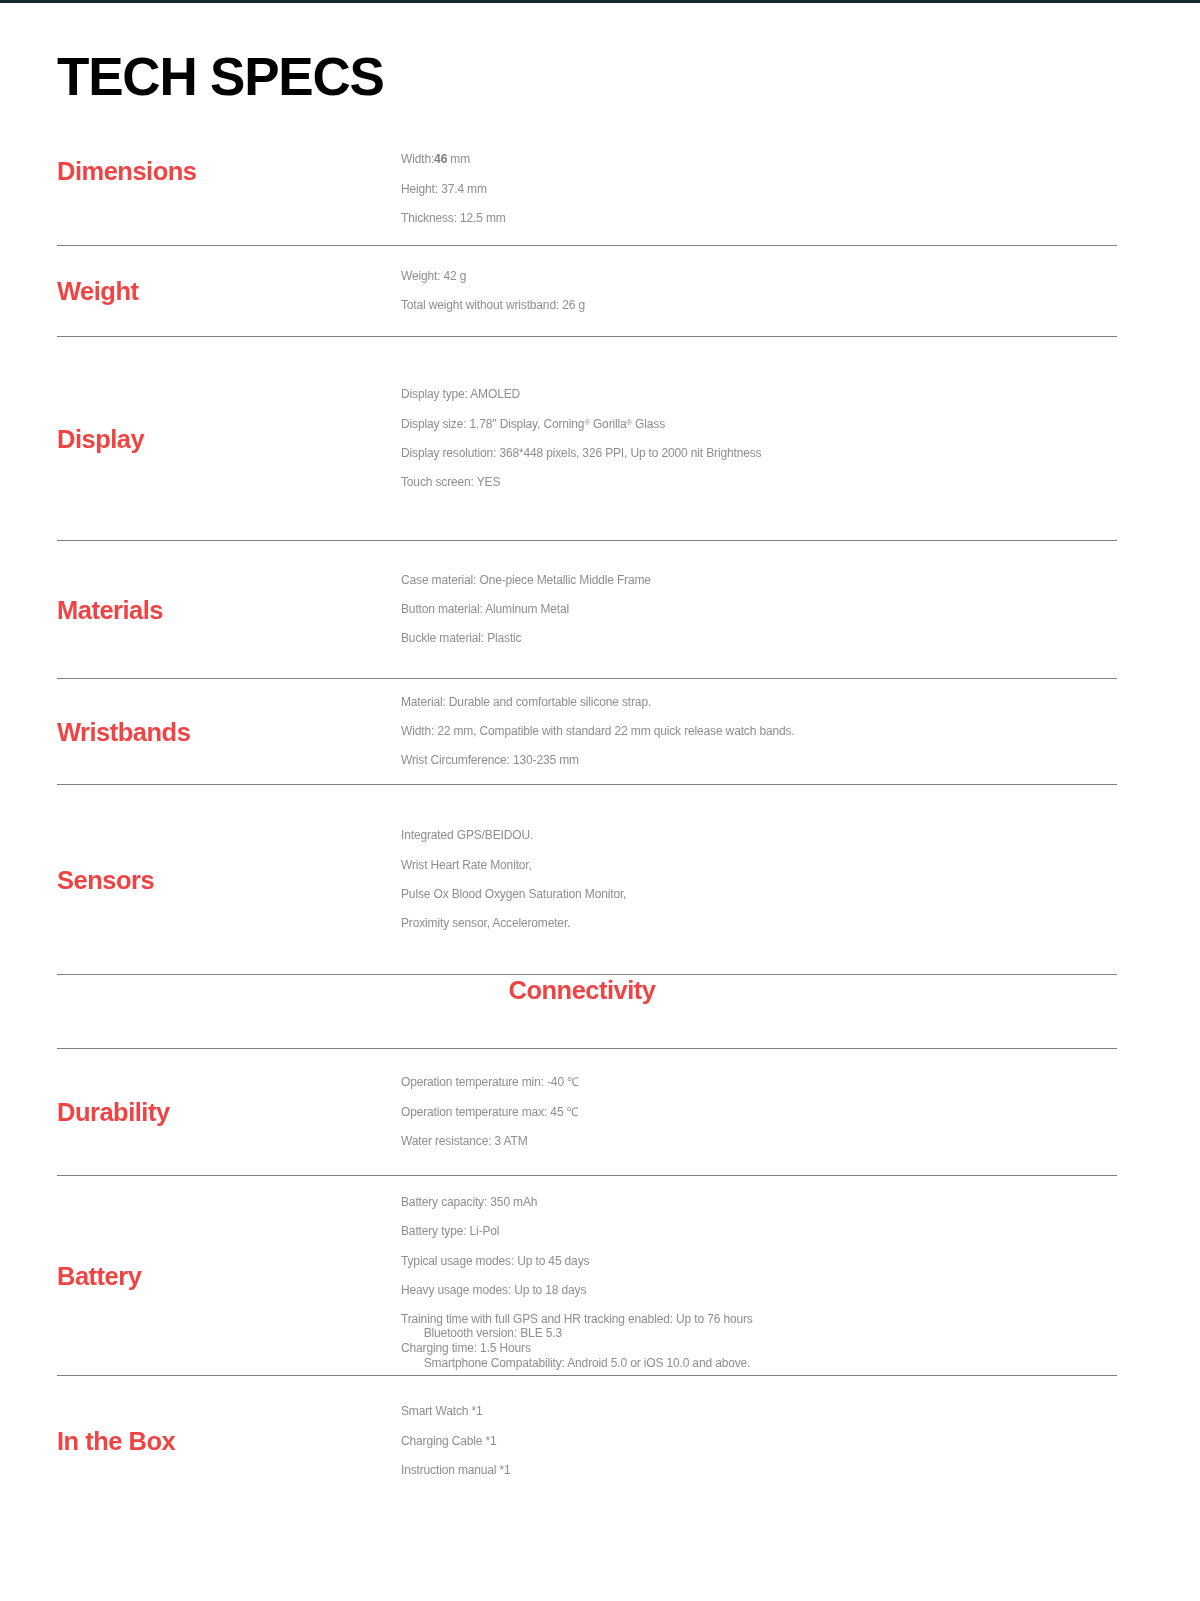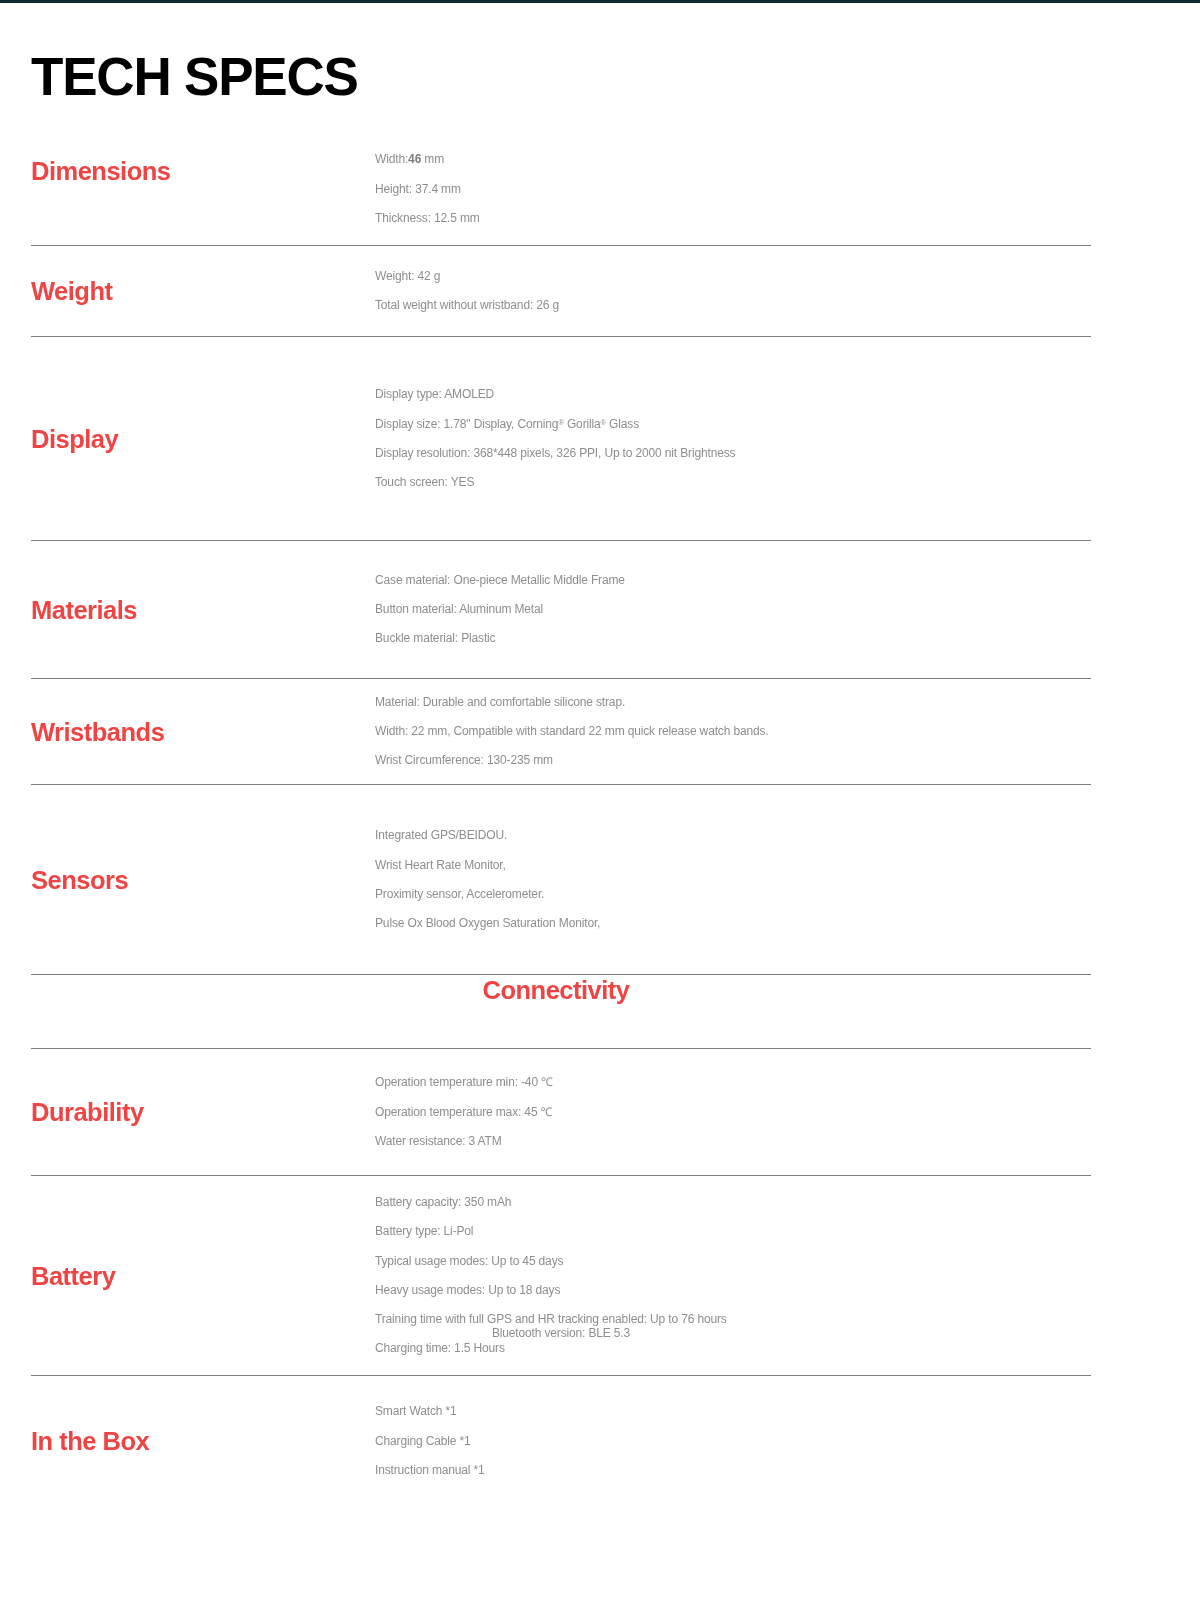--- a/index.html
+++ b/index.html
@@ -16,21 +16,21 @@
     overflow: hidden;
   }
 
   #top-bar {
     height: 3px;
     width: 100%;
     background: #102a30;
   }
 
   #page {
-    padding-left: 31px;
+    padding-left: 57px;
     padding-right: 83px;
     box-sizing: border-box;
     width: 1200px;
   }
 
   #page-title {
     font-size: 53px;
     font-weight: 700;
     letter-spacing: -1.2px;
     color: #000000;
@@ -159,29 +159,30 @@
         <div class="spec-line">Width: 22 mm, Compatible with standard 22  mm quick release watch bands.</div>
         <div class="spec-line">Wrist Circumference: 130-235 mm</div>
       </div>
     </div>
 
     <div class="spec-row r-sensors">
       <div class="spec-label">Sensors</div>
       <div class="spec-values">
         <div class="spec-line">Integrated GPS/BEIDOU.</div>
         <div class="spec-line">Wrist Heart Rate Monitor,</div>
+        <div class="spec-line">Pulse Ox Blood Oxygen Saturation Monitor,</div>
         <div class="spec-line">Proximity sensor, Accelerometer.</div>
-        <div class="spec-line">Pulse Ox Blood Oxygen Saturation Monitor,</div>
       </div>
     </div>
 
     <div class="spec-row r-connectivity">
       <div class="spec-label">Connectivity</div>
       <div class="spec-values">
         <div class="spec-line">Bluetooth version: BLE 5.3</div>
+        <div class="spec-line">Smartphone Compatability:  Android 5.0 or iOS 10.0 and above.</div>
       </div>
     </div>
 
     <div class="spec-row r-durability">
       <div class="spec-label">Durability</div>
       <div class="spec-values">
         <div class="spec-line">Operation temperature min: -40 ℃</div>
         <div class="spec-line">Operation temperature max: 45 ℃</div>
         <div class="spec-line">Water resistance: 3 ATM</div>
       </div>

